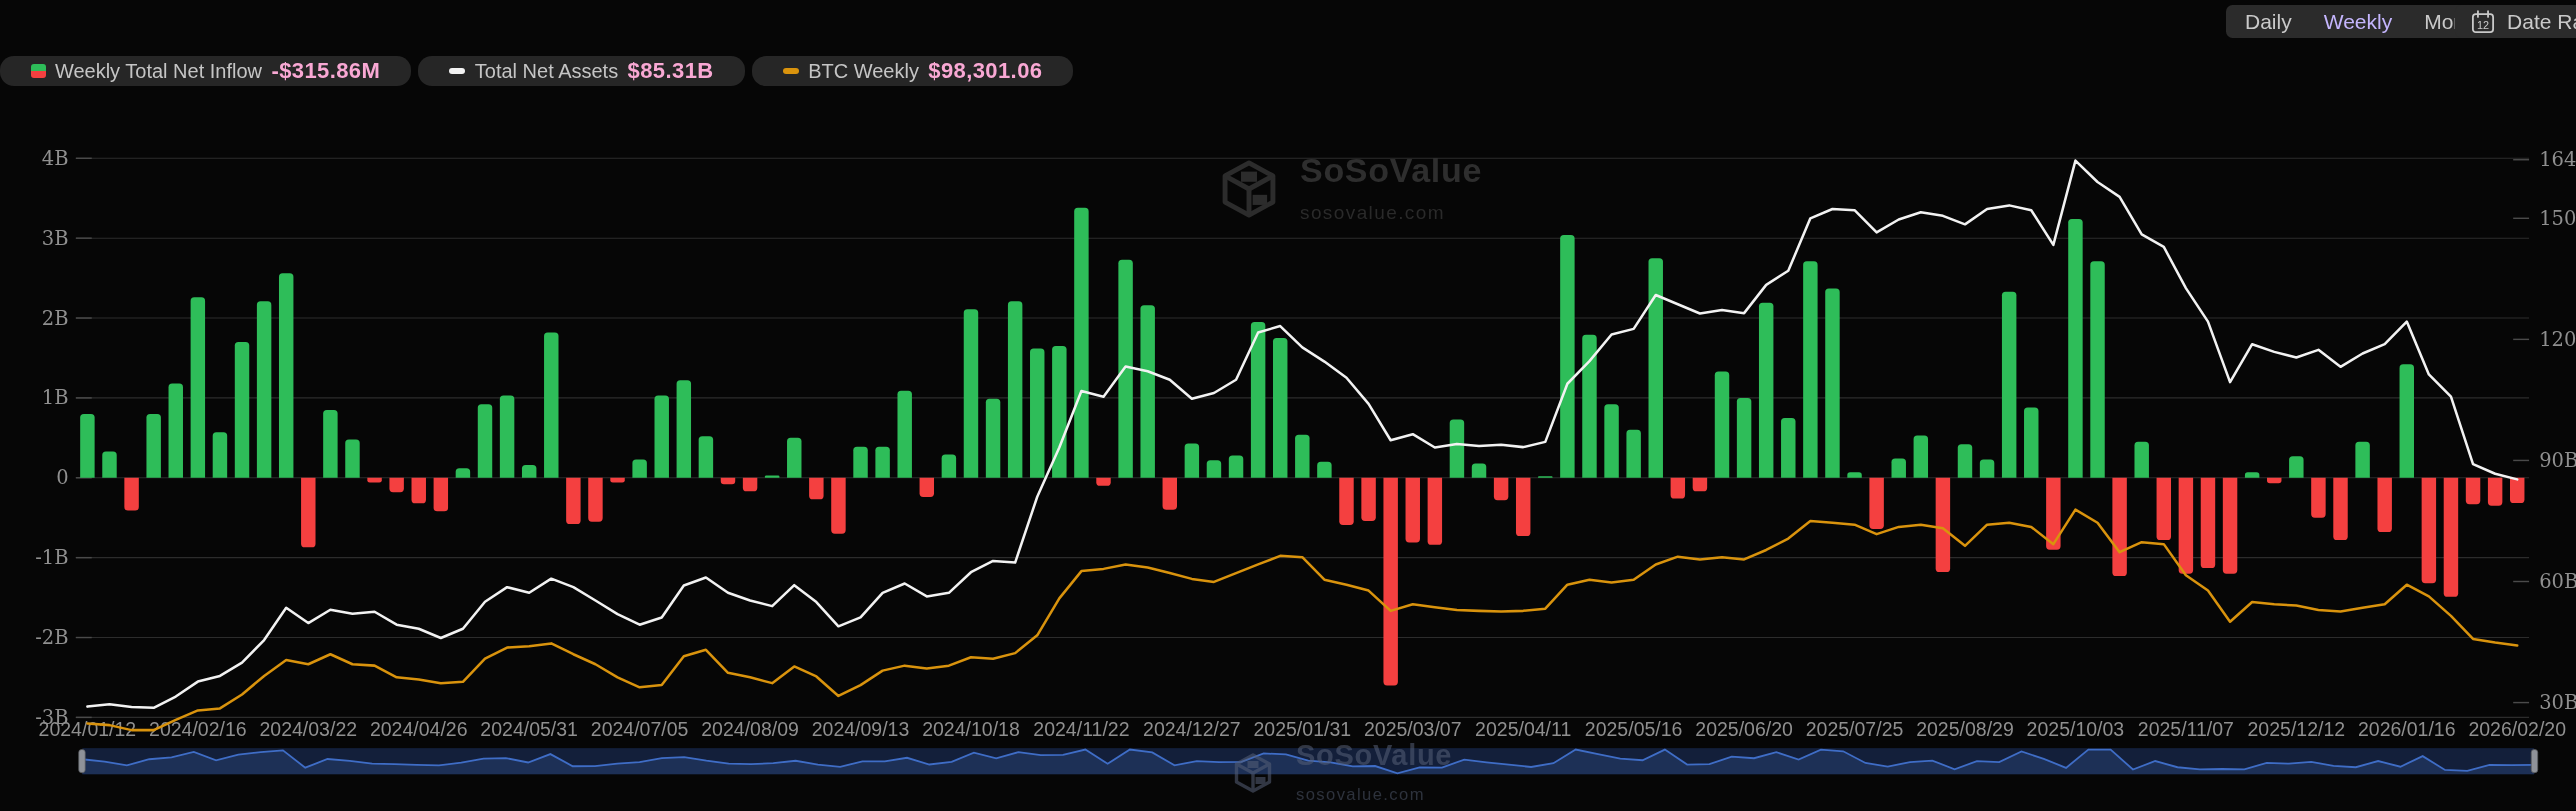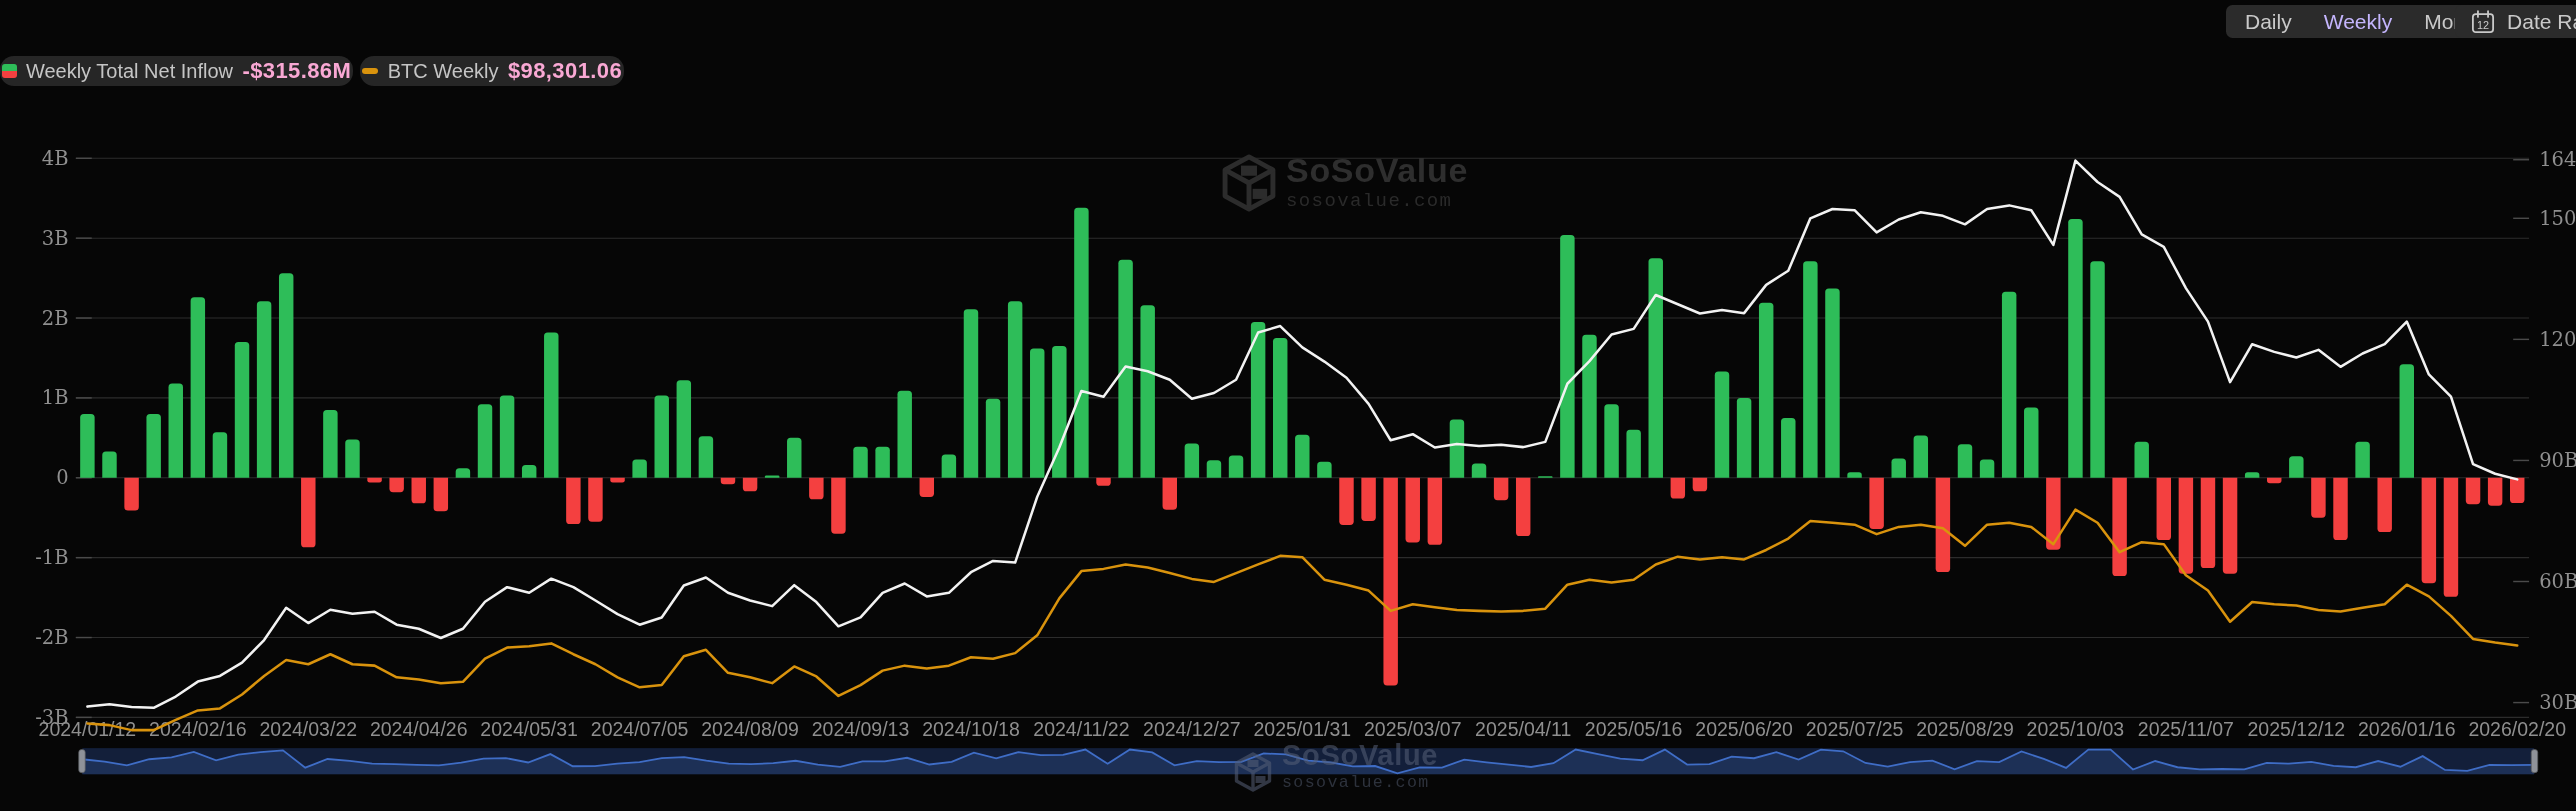--- a/index.html
+++ b/index.html
@@ -13,36 +13,36 @@
   .seg button{background:none;border:none;color:#c9c9c9;font-size:21px;cursor:pointer;
     font-family:"Liberation Sans",sans-serif;padding:0;}
   .seg button.active{color:#c4b5fd;}
   .daterange{position:absolute;left:2455px;top:0;height:33px;width:188px;background:#2b2b2b;
     border-radius:6.5px;display:flex;align-items:center;gap:11.6px;padding:0 0 0 14.5px;border:none;
     color:#c9c9c9;font-size:21px;cursor:pointer;white-space:nowrap;font-family:"Liberation Sans",sans-serif;}
 
   
   .legend{position:absolute;top:56px;left:0;display:flex;gap:7.2px;}
   .pill{height:30px;background:#262626;border-radius:14px;display:flex;align-items:center;
-    gap:9.4px;padding:0 2px;cursor:pointer;}
+    gap:9.4px;padding:0 31px;cursor:pointer;}
   .pill .lab{color:#c5c5c5;font-size:20px;}
   .pill .val{color:#f9a8d4;font-size:22px;font-weight:bold;letter-spacing:0.4px;}
   .ic-split{width:14.5px;height:14.5px;border-radius:2.9px;overflow:hidden;display:flex;flex-direction:column;}
   .ic-split i{flex:1;display:block;}
   .ic-split .g{background:#2ebd59;} .ic-split .r{background:#f44040;}
   .ic-dash{width:16px;height:6.5px;border-radius:3.6px;}
   .ic-dash.white{background:#f2f2f2;} .ic-dash.orange{background:#d9930d;}
 
   
-  .wm{position:absolute;display:flex;align-items:flex-end;gap:10px;pointer-events:none;}
+  .wm{position:absolute;display:flex;align-items:center;gap:24px;pointer-events:none;}
   .wm-main{left:1222px;top:153px;opacity:1;}
   .wm-nav{left:1234px;top:741px;opacity:.55;}
   .wm .cube{flex:none;}
   .wm .t1{font-weight:bold;color:#2e2e2e;font-size:34px;letter-spacing:0.7px;line-height:1;}
-  .wm .t2{color:#2a2a2a;font-size:19px;margin-top:3px;letter-spacing:1.4px;font-family:Liberation Mono, monospace;}
+  .wm .t2{color:#2a2a2a;font-size:19px;margin-top:15px;letter-spacing:1.4px;}
   .wm-nav .t1{color:#566077;font-size:29px;}
   .wm-nav .t2{color:#4d5669;font-size:16.6px;}
   .wm-nav .wcol{filter:none;}
   svg text{user-select:none;}
 </style>
 </head>
 <body>
 
 <div class="app">
 
@@ -64,20 +64,25 @@
   </div>
 
   <div class="legend">
     <div class="pill">
       <span class="ic-split">
           <i class="g"></i>
           <i class="r"></i>
         </span>
       <span class="lab">Weekly Total Net Inflow</span>
       <span class="val">-$315.86M</span>
+    </div>
+    <div class="pill">
+      <span class="ic-dash white"></span>
+      <span class="lab">Total Net Assets</span>
+      <span class="val">$85.31B</span>
     </div>
     <div class="pill">
       <span class="ic-dash orange"></span>
       <span class="lab">BTC Weekly</span>
       <span class="val">$98,301.06</span>
     </div>
   </div>
 
   <svg id="chart" width="2576" height="811" style="position:absolute;left:0;top:0" viewBox="0 0 3562 1122">
       <line x1="104" y1="219" x2="3498" y2="219" stroke="#2c2c2c" stroke-width="1.5"></line>

